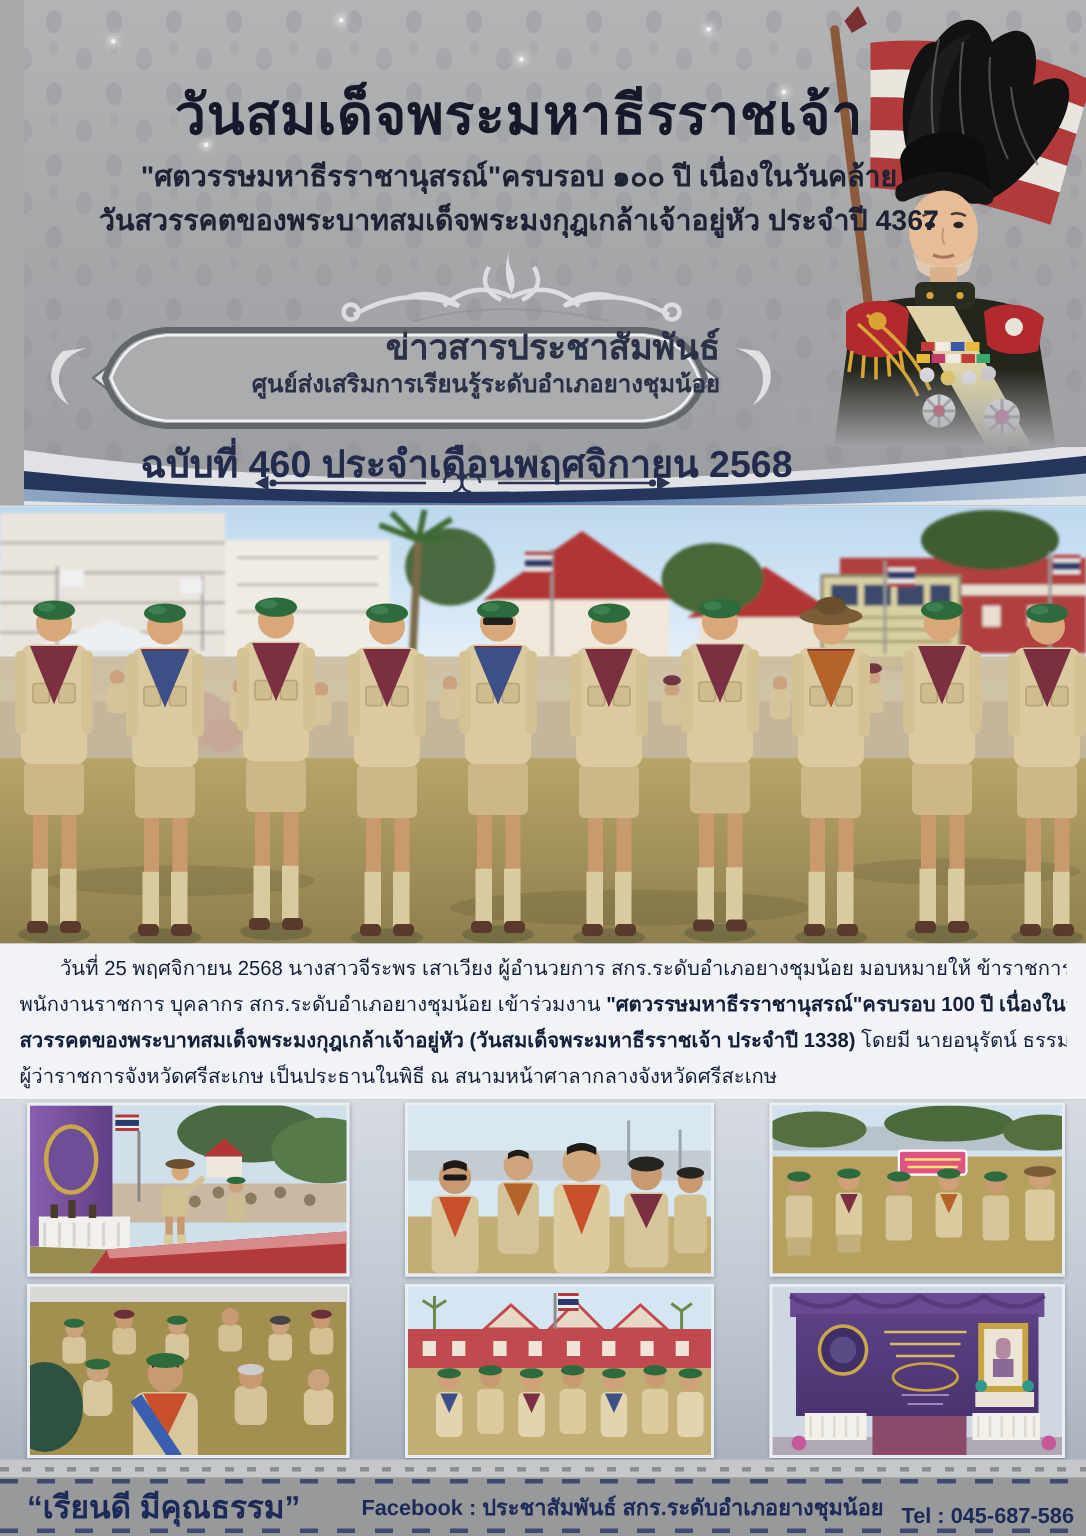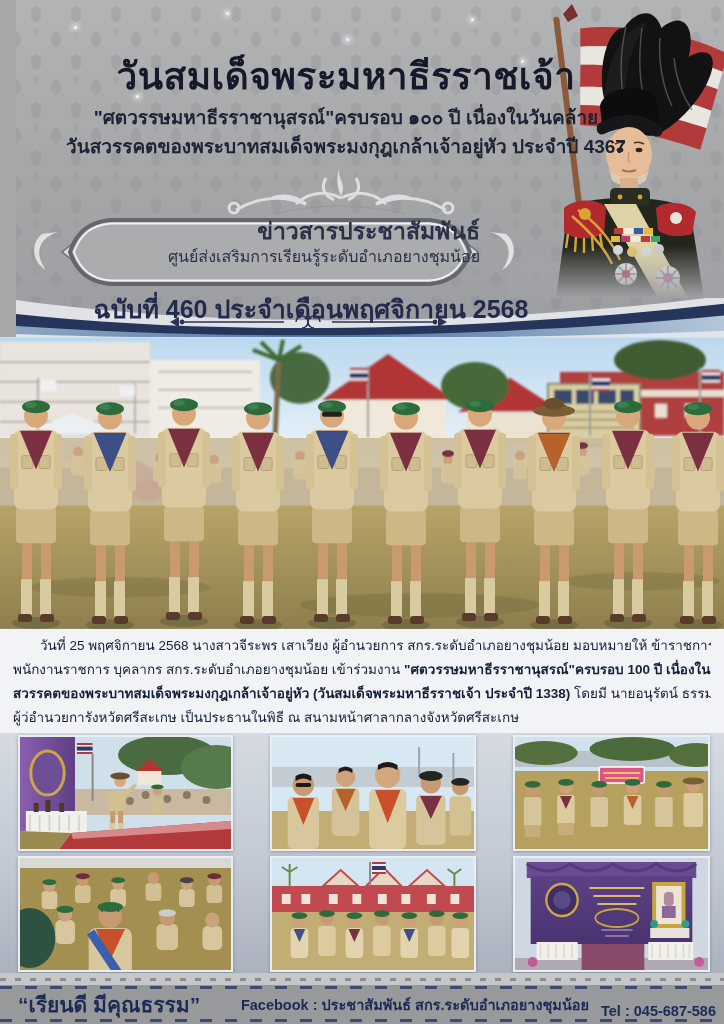--- a/index.html
+++ b/index.html
@@ -23,21 +23,21 @@
          font-size:19px;font-weight:600;color:#1d2234;}
   .h-sub1{top:102px;}
   .h-sub2{top:131px;}
   .flourish{position:absolute;left:160px;top:156px;width:330px;height:66px;}
   .side-curl{position:absolute;width:34px;height:46px;top:228px;}
   .curl-l{left:12px;}
   .curl-r{left:470px;transform:scaleX(-1);}
   .banner{position:absolute;left:44px;top:211px;width:420px;height:82px;}
   .banner-text{position:absolute;left:44px;top:216px;width:420px;text-align:right;color:#2a3147;}
   .banner-l1{font-size:23px;font-weight:700;line-height:1.35;}
-  .banner-l2{font-size:16px;font-weight:400;line-height:1.2;}
+  .banner-l2{font-size:16px;font-weight:700;line-height:1.2;}
   .issue{position:absolute;left:0;top:289px;width:590px;text-align:center;
          font-size:25px;font-weight:700;color:#222b4c;}
   .divider{position:absolute;left:150px;top:313px;width:285px;height:18px;}
   .swoosh{position:absolute;left:0;top:290px;width:724px;height:47px;}
   .portrait{position:absolute;right:0;top:2px;width:232px;height:296px;}
   
   .mainphoto{position:absolute;left:0;top:337px;width:724px;height:292px;
              border-top:1px solid #d9dde2;box-sizing:border-box;}
   
   .article{position:absolute;left:0;top:629px;width:724px;height:104px;background:#f1f3f6;
@@ -427,21 +427,21 @@
       <rect x="322" y="74" width="20" height="5" rx="2" fill="#22201e"></rect>
       <ellipse cx="554" cy="73" rx="21" ry="6" fill="#7a5c36"></ellipse>
       <ellipse cx="554" cy="66" rx="10" ry="6" fill="#6b4e2c"></ellipse>
     </svg>
   </div>
 
   <div class="article">
     <div class="ln ind"><span>วันที่ 25 พฤศจิกายน 2568 นางสาวจีระพร เสาเวียง ผู้อำนวยการ สกร.ระดับอำเภอยางชุมน้อย มอบหมายให้ ข้าราชการครู</span></div>
     <div class="ln"><span>พนักงานราชการ บุคลากร สกร.ระดับอำเภอยางชุมน้อย เข้าร่วมงาน </span><b>"ศตวรรษมหาธีรราชานุสรณ์"ครบรอบ 100 ปี เนื่องในวันคล้ายวัน</b></div>
     <div class="ln"><b>สวรรคตของพระบาทสมเด็จพระมงกุฎเกล้าเจ้าอยู่หัว (วันสมเด็จพระมหาธีรราชเจ้า ประจำปี 1338)</b><span> โดยมี นายอนุรัตน์ ธรรมประจำจิต</span></div>
-    <div class="ln"><span>ผู้ว่อำนวยการังหวัดศรีสะเกษ เป็นประธานในพิธี ณ สนามหน้าศาลากลางจังหวัดศรีสะเกษ</span></div>
+    <div class="ln"><span>ผู้ว่าราชการจังหวัดศรีสะเกษ เป็นประธานในพิธี ณ สนามหน้าศาลากลางจังหวัดศรีสะเกษ</span></div>
   </div>
 
   <div class="grid">
     <div class="grow">
 
       <div class="ph w1">
         <svg viewBox="0 0 215 112" preserveAspectRatio="none">
           <rect width="215" height="112" fill="#cfe0ea"></rect>
           <ellipse cx="150" cy="18" rx="50" ry="20" fill="#4a6b42"></ellipse>
           <ellipse cx="200" cy="30" rx="36" ry="22" fill="#567a4a"></ellipse>

